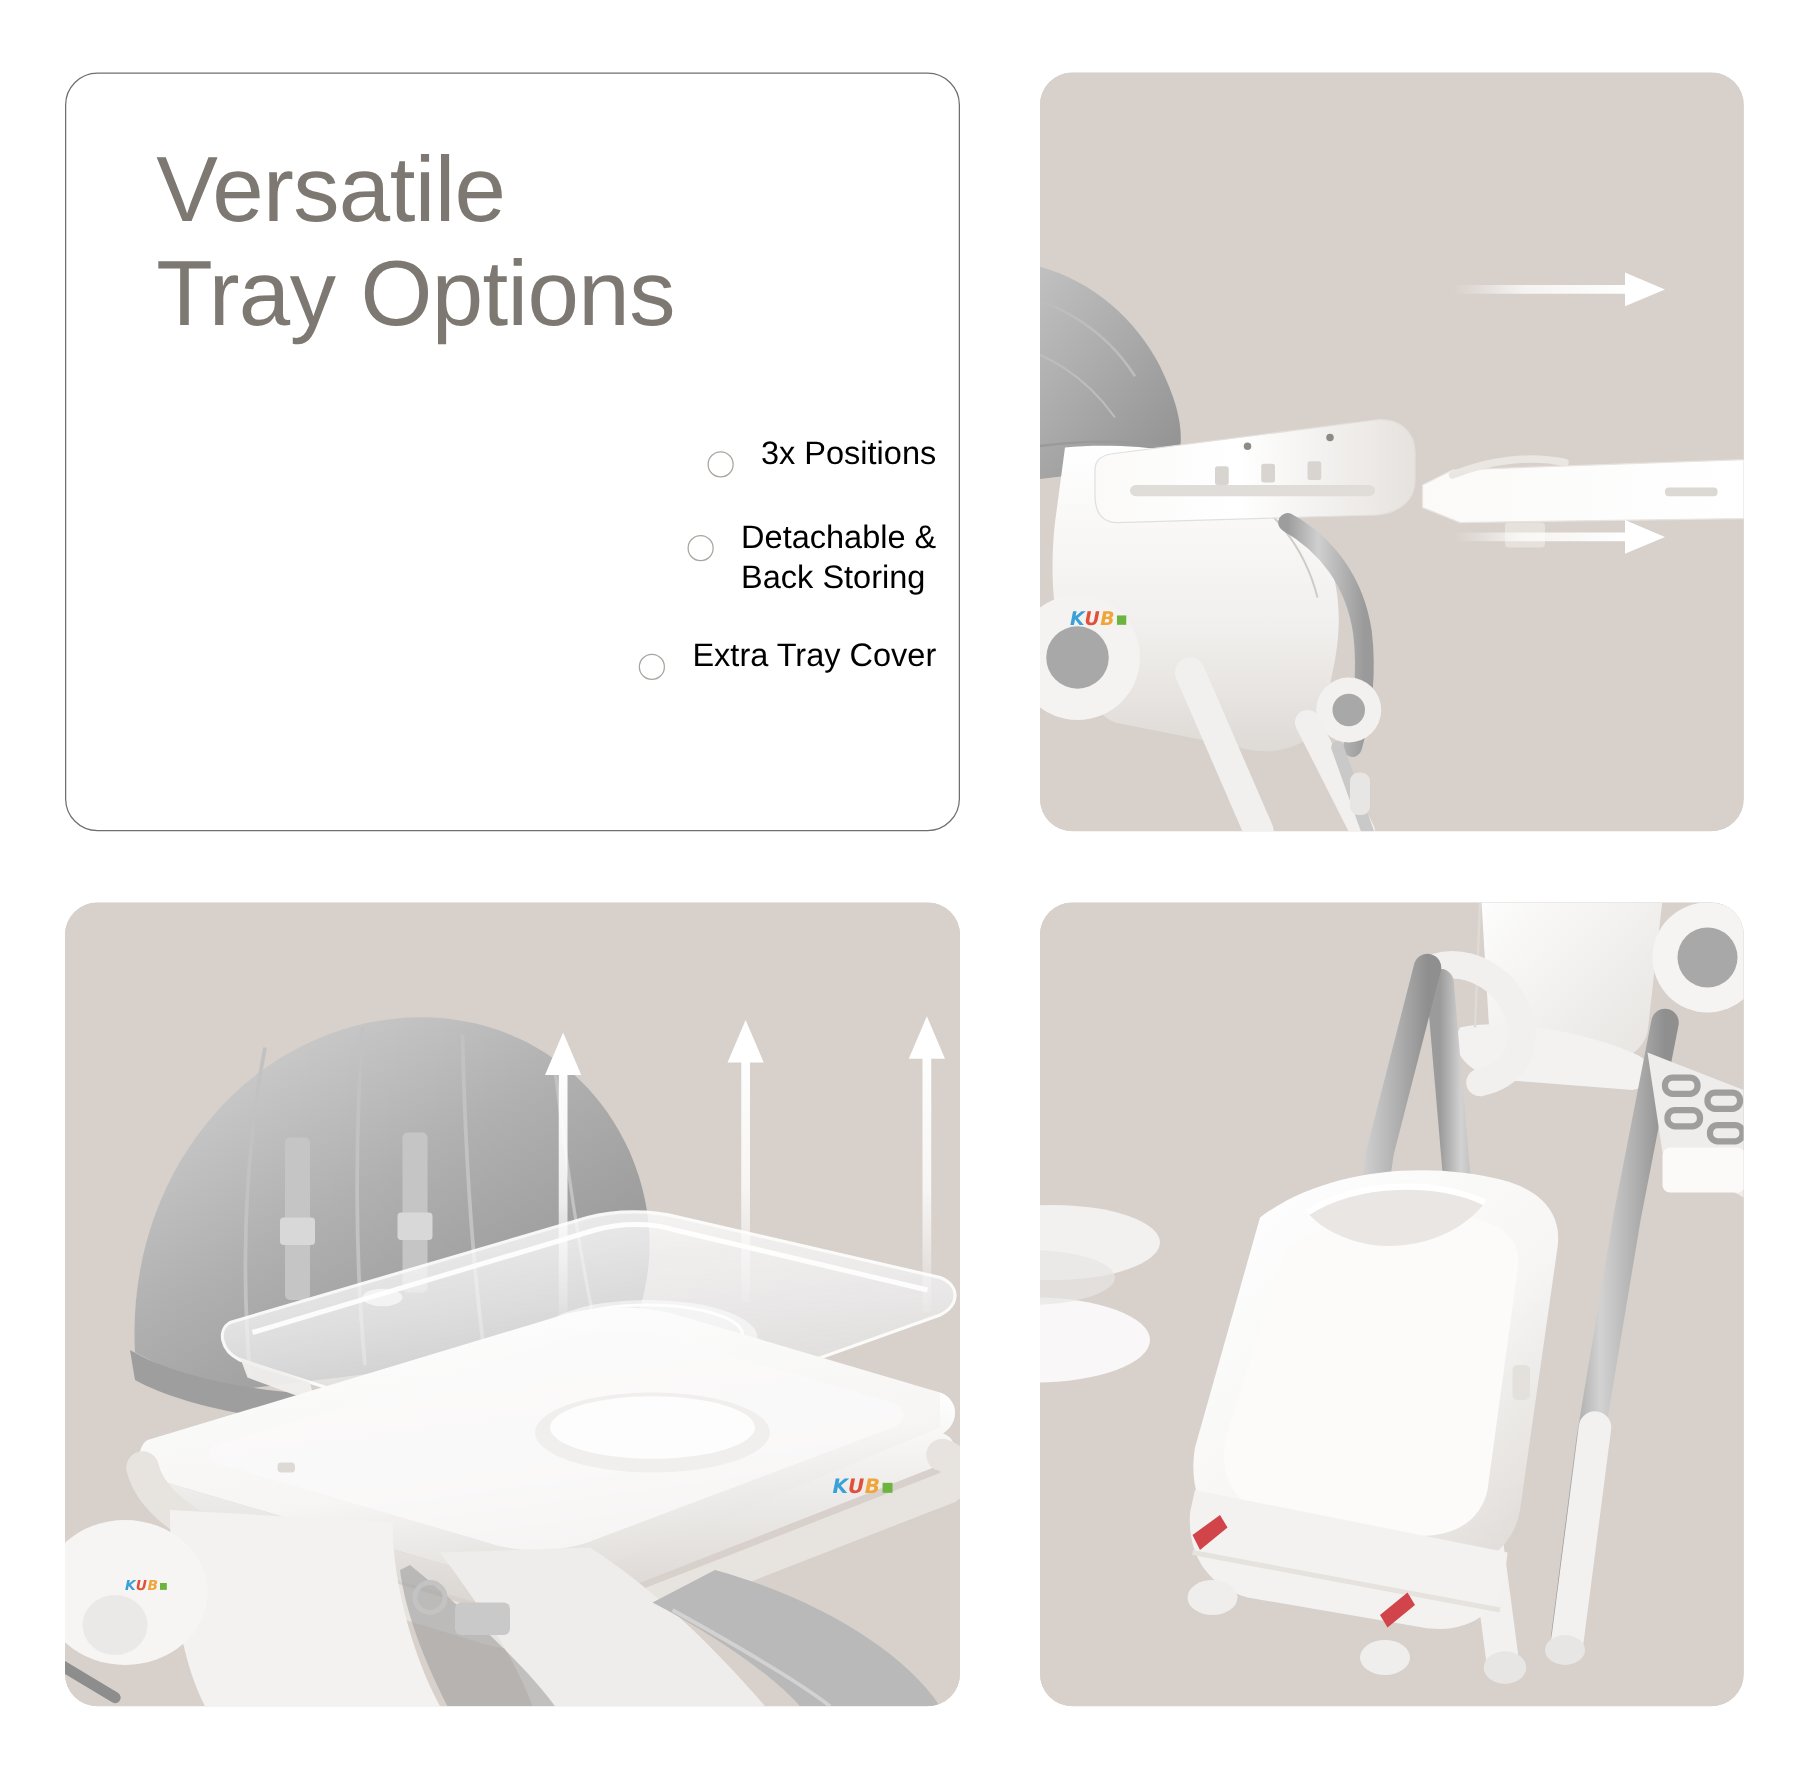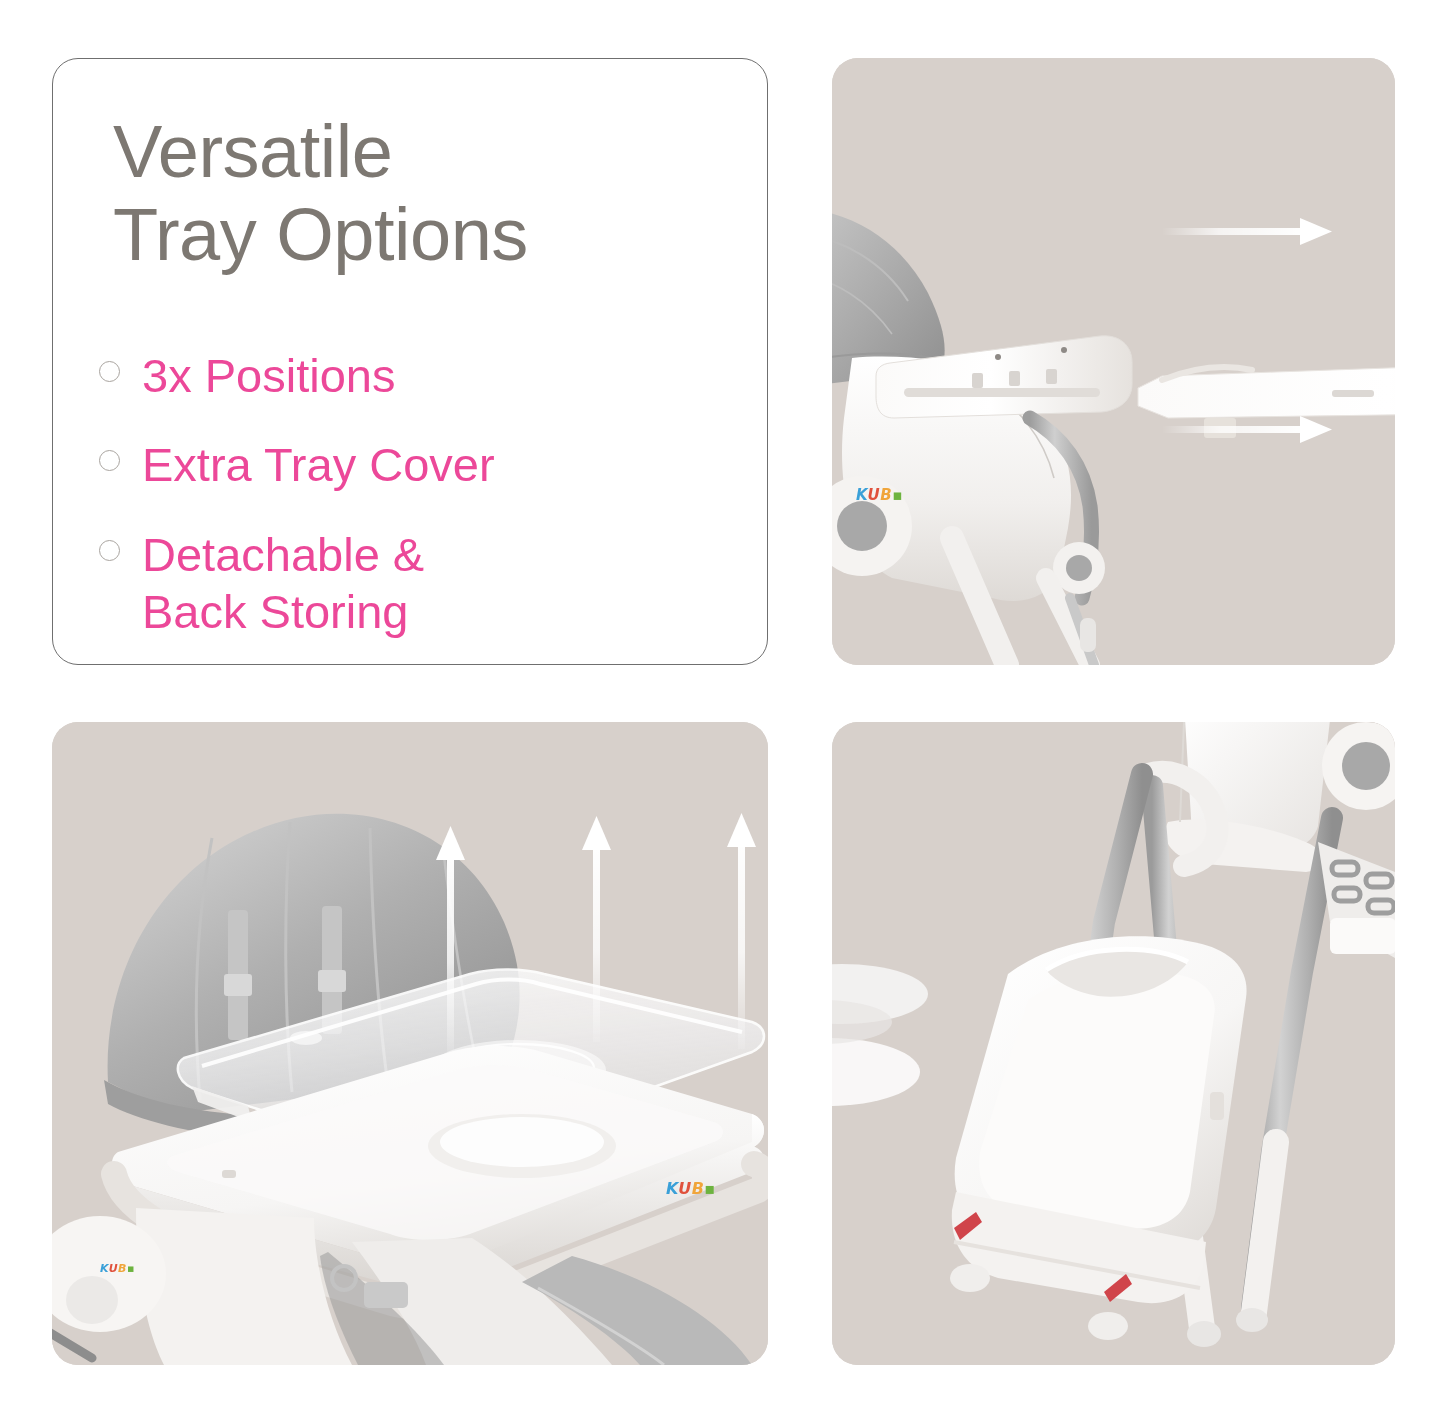--- a/index.html
+++ b/index.html
@@ -10,28 +10,28 @@
     overflow:hidden;
   }
   .page { position:relative; width:1445px; height:1423px; background:#fff; }
 
   
   .text-card{
     position:absolute; left:52px; top:58px; width:716px; height:607px;
     background:#ffffff; border:1.6px solid #6f6f6f; border-radius:26px;
   }
   .headline{
-    position:absolute; left:60px; top:52px; width:640px;
+    position:absolute; left:72px; top:52px; width:640px;
     color:#7d7872; font-weight:400; font-size:74px; line-height:1.12;
     letter-spacing:-0.5px; white-space:pre-line;
   }
   .feature-list{ position:absolute; left:46px; top:288px; width:650px; list-style:none; }
   .feature-item{
     display:flex; align-items:flex-start; gap:22px;
-    margin-bottom:32px; color:#ec4899; font-size:47px; line-height:1.22; font-weight:400;
+    margin-bottom:32px; color:#000000; font-size:26px; line-height:1.22; font-weight:400;justify-content:flex-end;
   }
   .bullet{
     flex:0 0 auto; width:21px; height:21px; border-radius:50%;
     border:1.6px solid #a9a49f; background:transparent; margin-top:14px;
   }
   .feature-text{ white-space:pre-line; }
 
   
   .panel{ position:absolute; background:#d7d0cb; border-radius:26px; overflow:hidden;font-style:italic; }
   #panel-tr{ left:832px; top:58px;  width:563px; height:607px; }
@@ -61,26 +61,26 @@
     <div class="headline">Versatile
 Tray Options</div>
 
     <ul class="feature-list">
       <li class="feature-item">
         <span class="bullet"></span>
         <span class="feature-text">3x Positions</span>
       </li>
       <li class="feature-item">
         <span class="bullet"></span>
-        <span class="feature-text">Extra Tray Cover</span>
+        <span class="feature-text">Detachable &amp;
+Back Storing</span>
       </li>
       <li class="feature-item">
         <span class="bullet"></span>
-        <span class="feature-text">Detachable &amp;
-Back Storing</span>
+        <span class="feature-text">Extra Tray Cover</span>
       </li>
     </ul>
   </div>
 
   <div class="panel" id="panel-tr">
     <svg viewBox="0 0 563 607" preserveAspectRatio="xMidYMid slice">
       <defs>
         <linearGradient id="gSeat" x1="0" y1="0" x2="1" y2="1">
           <stop offset="0%" stop-color="#c9c9c9"></stop>
             <stop offset="55%" stop-color="#a9a9a9"></stop>

